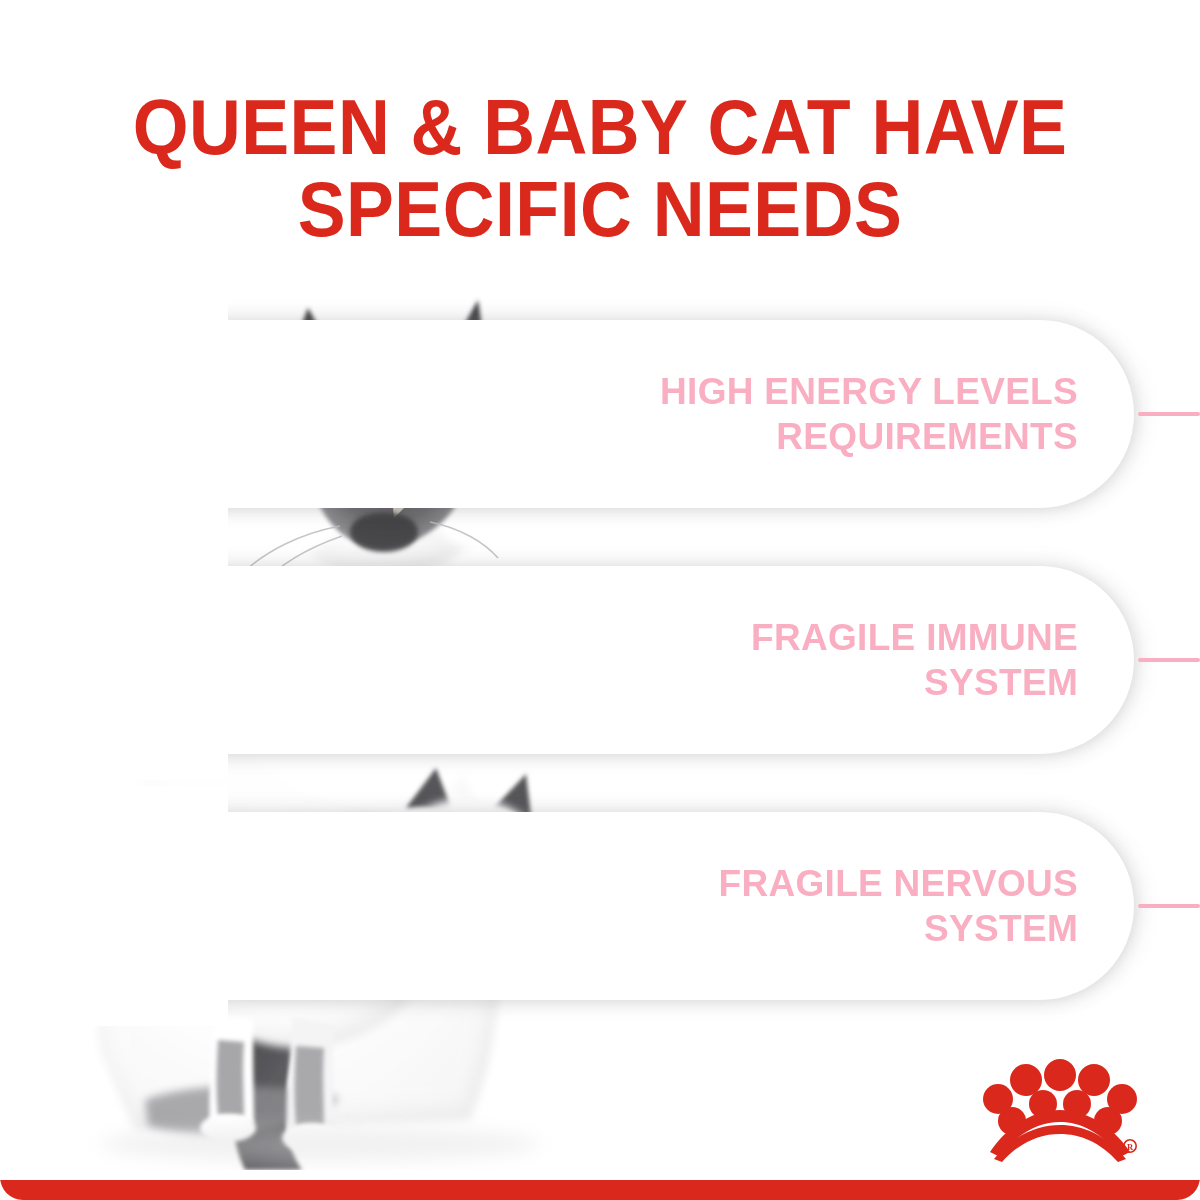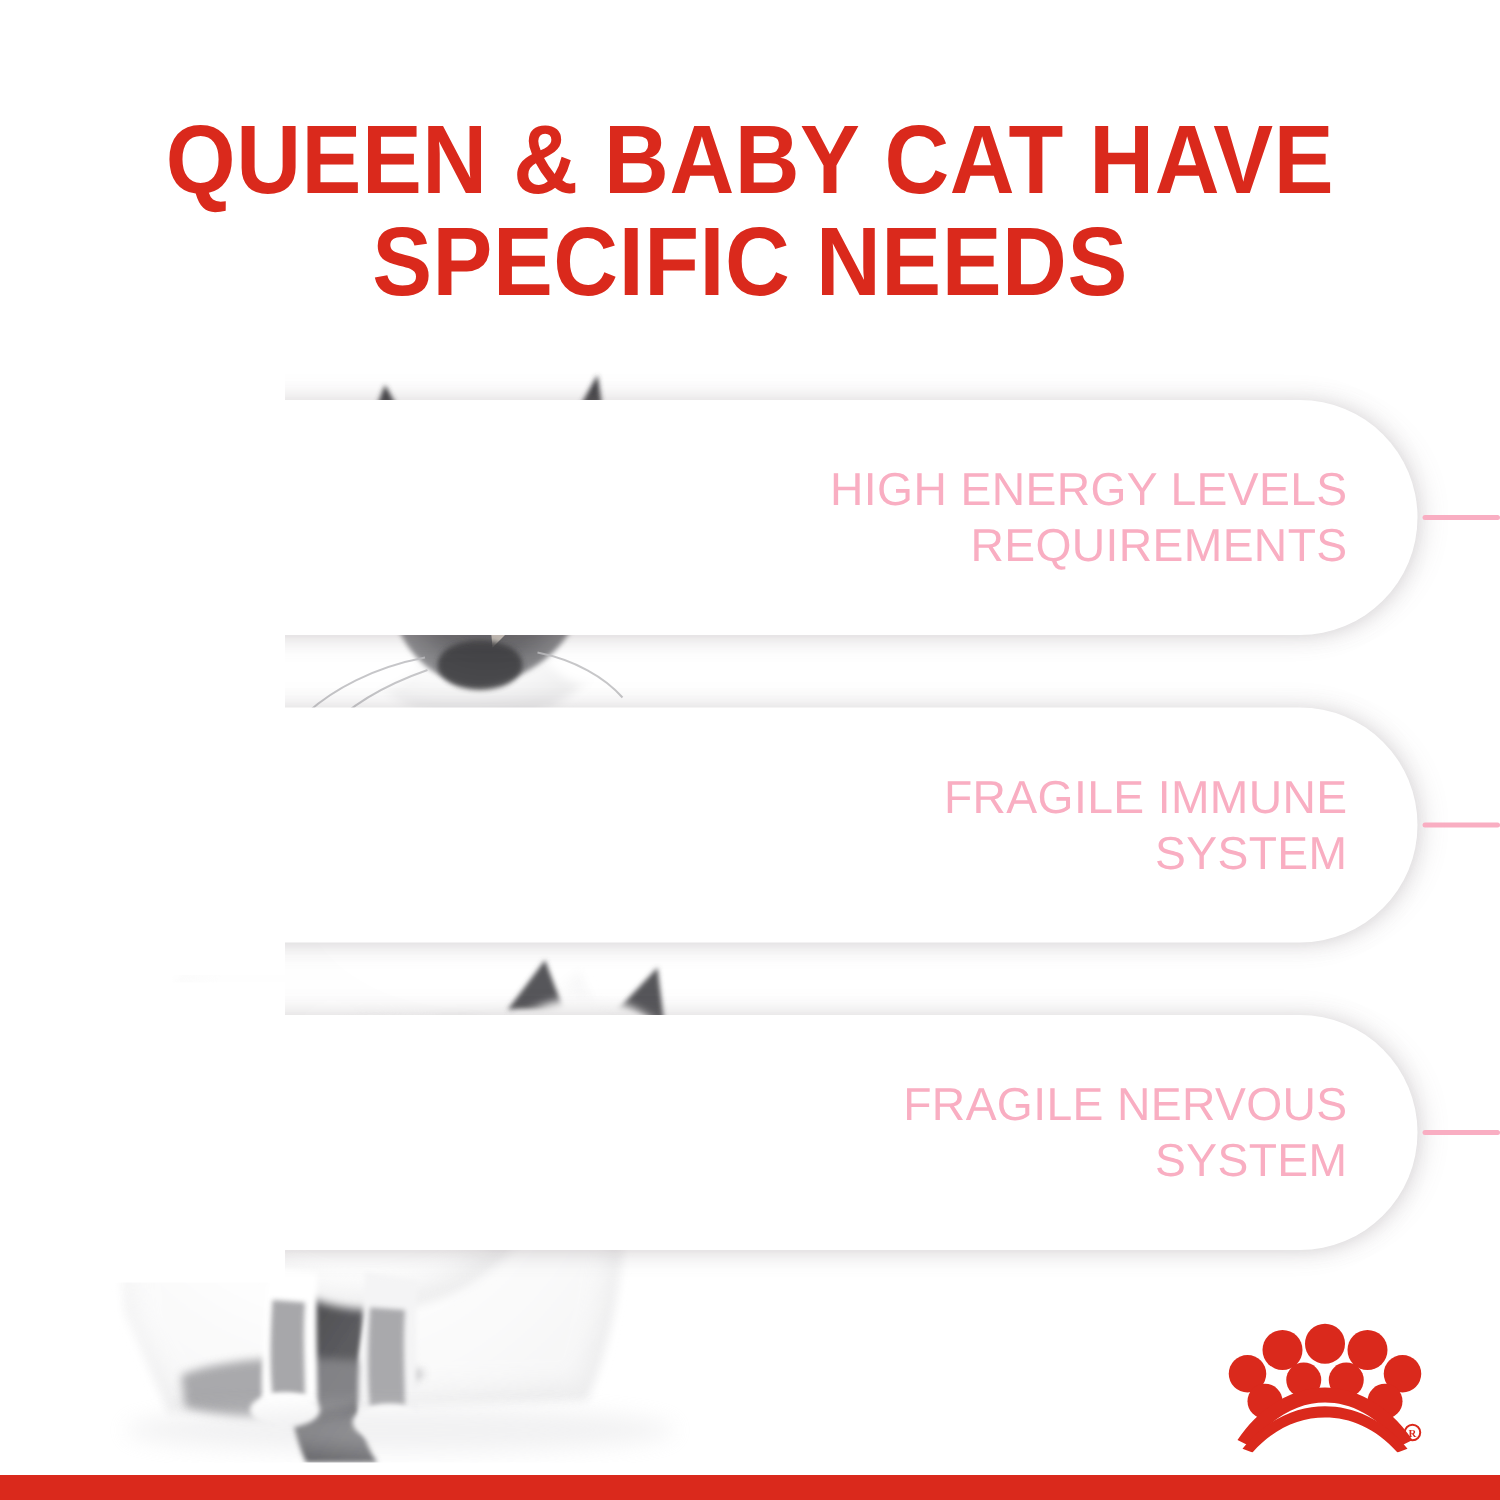--- a/index.html
+++ b/index.html
@@ -8,20 +8,21 @@
     padding: 0;
     background: #ffffff;
   }
   #page {
     position: relative;
     width: 1200px;
     height: 1200px;
     background: #ffffff;
     overflow: hidden;
     font-family: "Liberation Sans", "DejaVu Sans", sans-serif;
+    border-radius: 23px;
   }
 
   
   .headline {
     position: absolute;
     left: 0;
     top: 34px;
     width: 1200px;
     text-align: center;
     color: #da291c;
@@ -70,21 +71,21 @@
   .callout-text {
     position: absolute;
     right: 56px;
     top: 50%;
     transform: translateY(-50%);
     width: 430px;
     text-align: right;
     color: #f9aec2;
     font-size: 37px;
     line-height: 45px;
-    font-weight: 400;
+    font-weight: 700;
     letter-spacing: 0.3px;
     white-space: pre-line;
     user-select: none;
     z-index: 2;
   }
   .connector {
     position: absolute;
     height: 4px;
     background: #f9aec2;
     border-radius: 2px;

